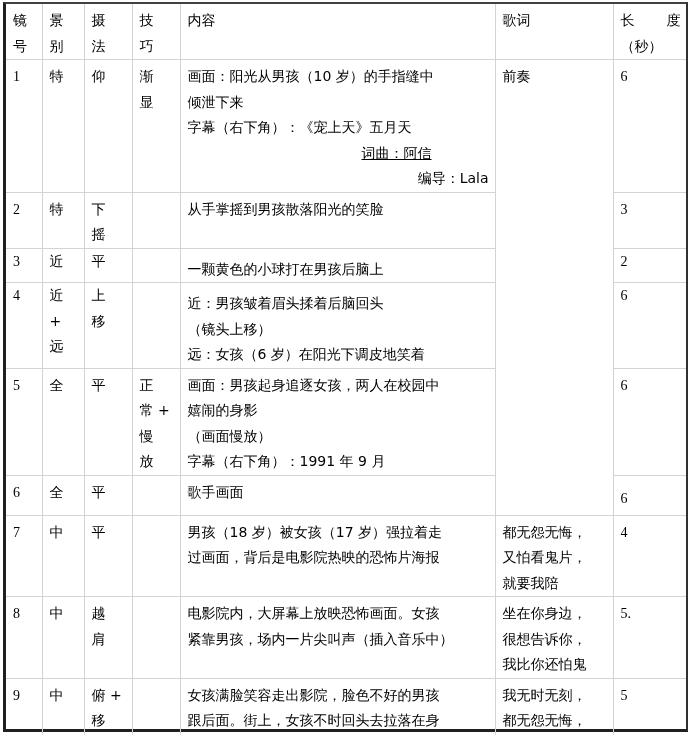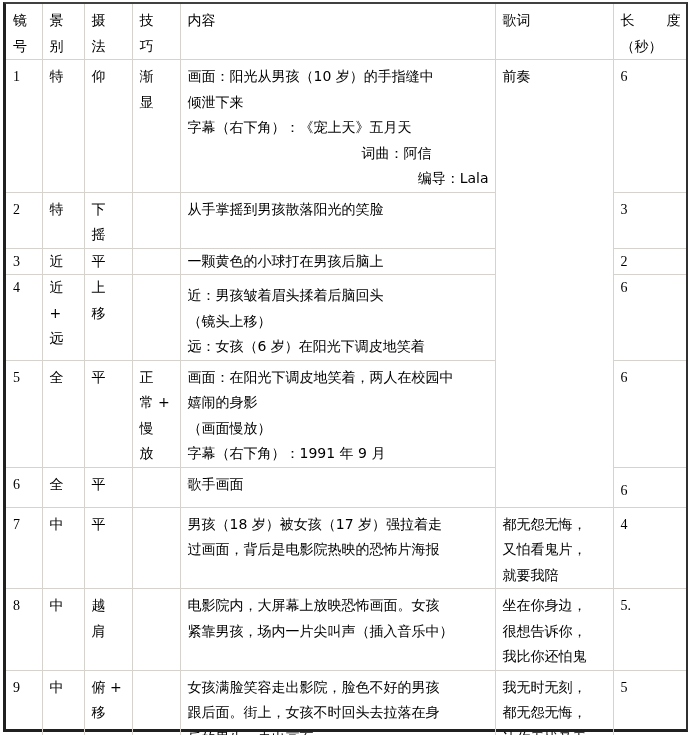--- a/index.html
+++ b/index.html
@@ -9,21 +9,21 @@
            border-top:2px solid #404040; border-left:3px solid #202020;
            border-right:2px solid #303030; border-bottom:3px solid #202020; box-sizing:border-box; }
   table { border-collapse:collapse; table-layout:fixed; width:680px; font-size:14px; }
   td { border:1px solid #d6d3ce; vertical-align:top; padding:4px 6px 0 7px;
        line-height:25.5px; word-break:break-all; }
   tr:first-child td { border-top:none; }
   tr td:first-child { border-left:none; }
   tr td:last-child { border-right:none; }
   .num { font-family:"Liberation Serif", serif; }
   .ln { display:block; white-space:pre; }
-  .indent { padding-left:174px; }
+  .indent { padding-left:174px;text-decoration:underline; }
   .indent2 { padding-left:174px;text-align:right; }
   .len-hdr { letter-spacing:0; }
   .len-hdr .a { display:inline-block; width:46px; }
 </style>
 </head>
 <body>
 
 <div id="sheet">
 <table>
   <colgroup>
@@ -109,21 +109,21 @@
 
   <tr style="height:26px">
     <td class="num" style="padding-top:0"><span>3</span></td>
     <td style="padding-top:0">
             <span class="ln">近</span>
           </td>
     <td style="padding-top:0">
             <span class="ln">平</span>
           </td>
     <td></td>
-    <td style="padding-top:0">
+    <td style="padding-top:8px">
             <span class="ln">一颗黄色的小球打在男孩后脑上</span>
           </td>
     <td class="num" style="padding-top:0"><span>2</span></td>
   </tr>
 
   <tr style="height:77px">
     <td class="num" style="padding-top:0"><span>4</span></td>
     <td style="padding-top:0">
       <span class="ln">近</span>
       <span class="ln">+</span>
@@ -150,21 +150,21 @@
     <td>
             <span class="ln">平</span>
           </td>
     <td>
       <span class="ln">正</span>
       <span class="ln">常 +</span>
       <span class="ln">慢</span>
       <span class="ln">放</span>
     </td>
     <td>
-      <span class="ln">画面：在阳光下调皮地笑着，两人在校园中</span>
+      <span class="ln">画面：男孩起身追逐女孩，两人在校园中</span>
       <span class="ln">嬉闹的身影</span>
       <span class="ln">（画面慢放）</span>
       <span class="ln">字幕（右下角）：1991 年 9 月</span>
     </td>
     <td class="num"><span>6</span></td>
   </tr>
 
   <tr style="height:40px">
     <td class="num"><span>6</span></td>
     <td>

